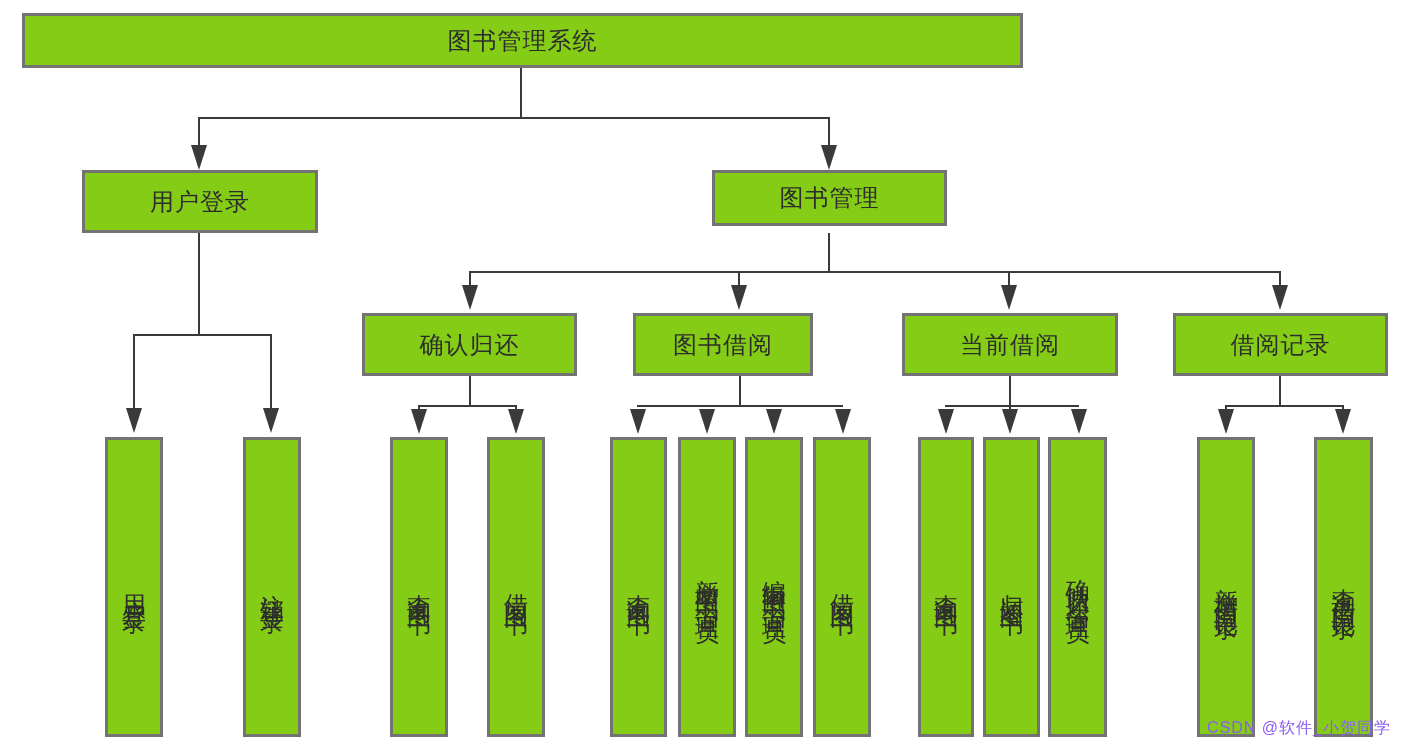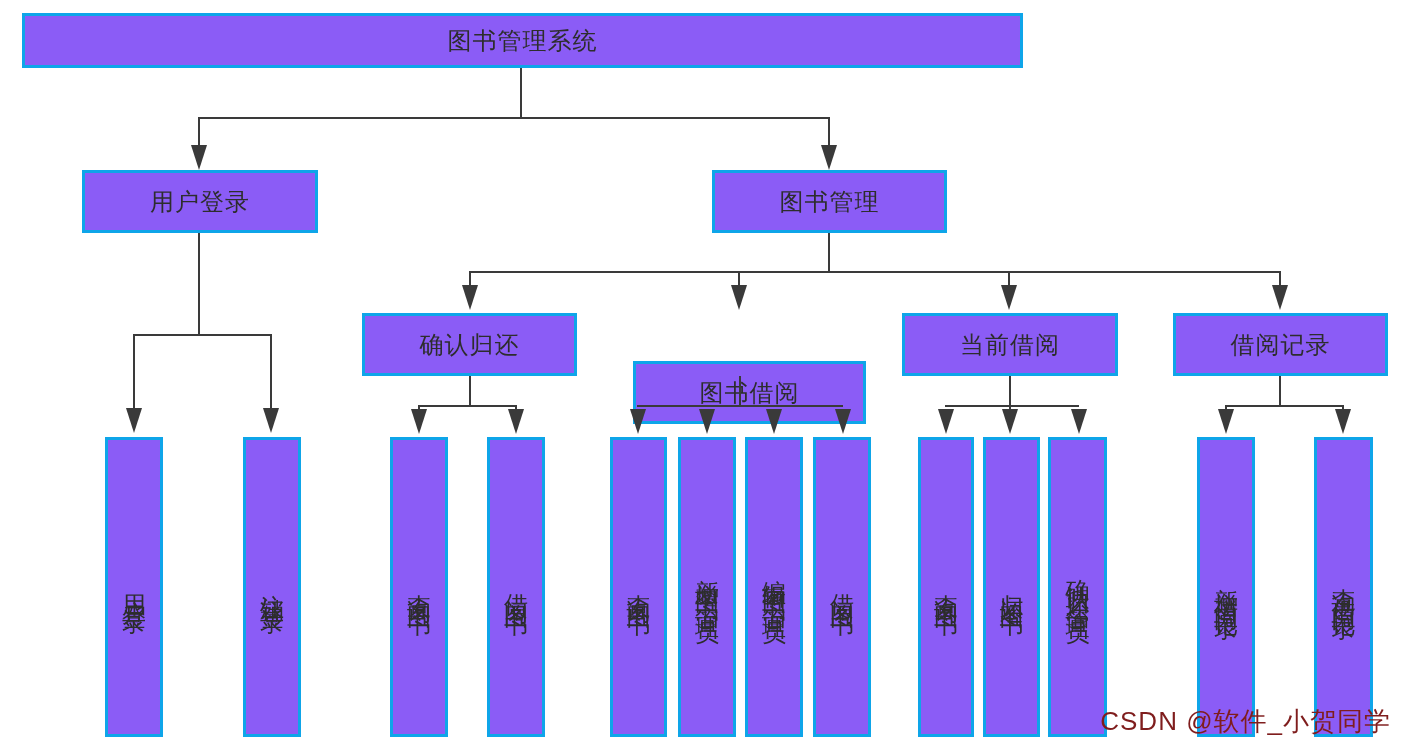--- a/index.html
+++ b/index.html
@@ -7,22 +7,22 @@
     position:relative;
     width:1405px;height:747px;
     background:#ffffff;
     font-family:"Liberation Sans","DejaVu Sans",sans-serif;
     overflow:hidden;
   }
   
   .nbox{
     position:absolute;
     box-sizing:border-box;
-    border:3px solid #0ea5e9;
-    background:#8b5cf6;
+    border:3px solid #737373;
+    background:#84cc16;
     color:#2d2d2d;
     display:flex;align-items:center;justify-content:center;
   }
   .hbox{font-size:24px;letter-spacing:1px;white-space:nowrap;}
   .vbox{
     font-size:24px;
     writing-mode:vertical-rl;
     text-orientation:upright;
     letter-spacing:6px;
     line-height:1;
@@ -35,22 +35,22 @@
   
   .arrow{
     position:absolute;width:0;height:0;
     border-left:8px solid transparent;
     border-right:8px solid transparent;
     border-top:25px solid #3a3a3a;
   }
   .watermark{
     position:absolute;
     right:14px;bottom:8px;
-    font-size:26px;
-    color:#7f1d1d;
+    font-size:16px;
+    color:#8b5cf6;
     letter-spacing:1px;
     white-space:nowrap;
     z-index:5;
   }
 </style>
 </head>
 <body>
 
 <div id="canvas">
 
@@ -61,21 +61,21 @@
   <div class="vline" style="left:520px;top:68px;height:50px;"></div>
   <div class="hline" style="left:198px;top:117px;width:632px;"></div>
   <div class="vline" style="left:198px;top:117px;height:29px;"></div>
   <div class="arrow" style="left:191px;top:145px;"></div>
   <div class="vline" style="left:828px;top:117px;height:29px;"></div>
   <div class="arrow" style="left:821px;top:145px;"></div>
 
   <div class="nbox hbox" style="left:82px;top:170px;width:236px;height:63px;">
     <span>用户登录</span>
   </div>
-  <div class="nbox hbox" style="left:712px;top:170px;width:235px;height:63px;">
+  <div class="nbox hbox" style="left:712px;top:170px;width:235px;height:56px;">
     <span>图书管理</span>
   </div>
 
   <div class="vline" style="left:198px;top:233px;height:102px;"></div>
   <div class="hline" style="left:133px;top:334px;width:139px;"></div>
   <div class="vline" style="left:133px;top:334px;height:75px;"></div>
   <div class="arrow" style="left:126px;top:408px;"></div>
   <div class="vline" style="left:270px;top:334px;height:75px;"></div>
   <div class="arrow" style="left:263px;top:408px;"></div>
 
@@ -86,21 +86,21 @@
   <div class="vline" style="left:738px;top:271px;height:15px;"></div>
   <div class="arrow" style="left:731px;top:285px;"></div>
   <div class="vline" style="left:1008px;top:271px;height:15px;"></div>
   <div class="arrow" style="left:1001px;top:285px;"></div>
   <div class="vline" style="left:1279px;top:271px;height:15px;"></div>
   <div class="arrow" style="left:1272px;top:285px;"></div>
 
   <div class="nbox hbox" style="left:362px;top:313px;width:215px;height:63px;">
     <span>确认归还</span>
   </div>
-  <div class="nbox hbox" style="left:633px;top:313px;width:233px;height:63px;margin-top:48px;">
+  <div class="nbox hbox" style="left:633px;top:313px;width:180px;height:63px;">
     <span>图书借阅</span>
   </div>
   <div class="nbox hbox" style="left:1173px;top:313px;width:215px;height:63px;">
     <span>借阅记录</span>
   </div>
   <div class="nbox hbox" style="left:902px;top:313px;width:216px;height:63px;">
     <span>当前借阅</span>
   </div>
 
   <div class="vline" style="left:469px;top:376px;height:31px;"></div>

